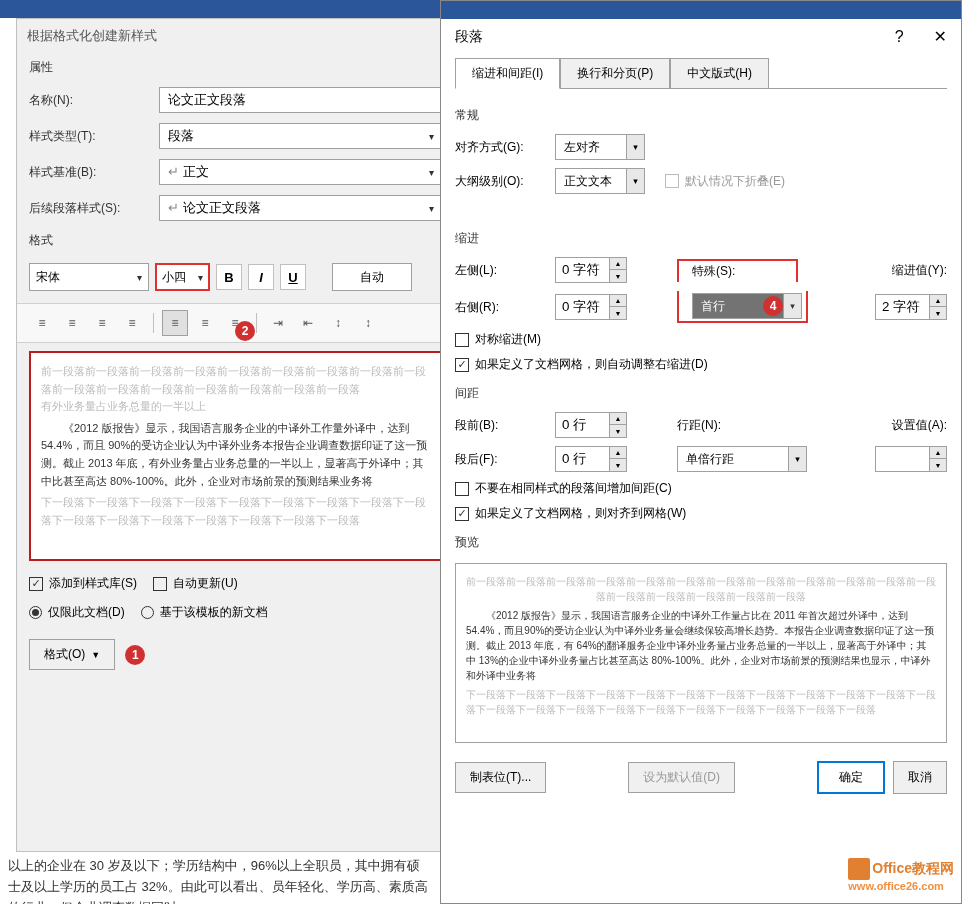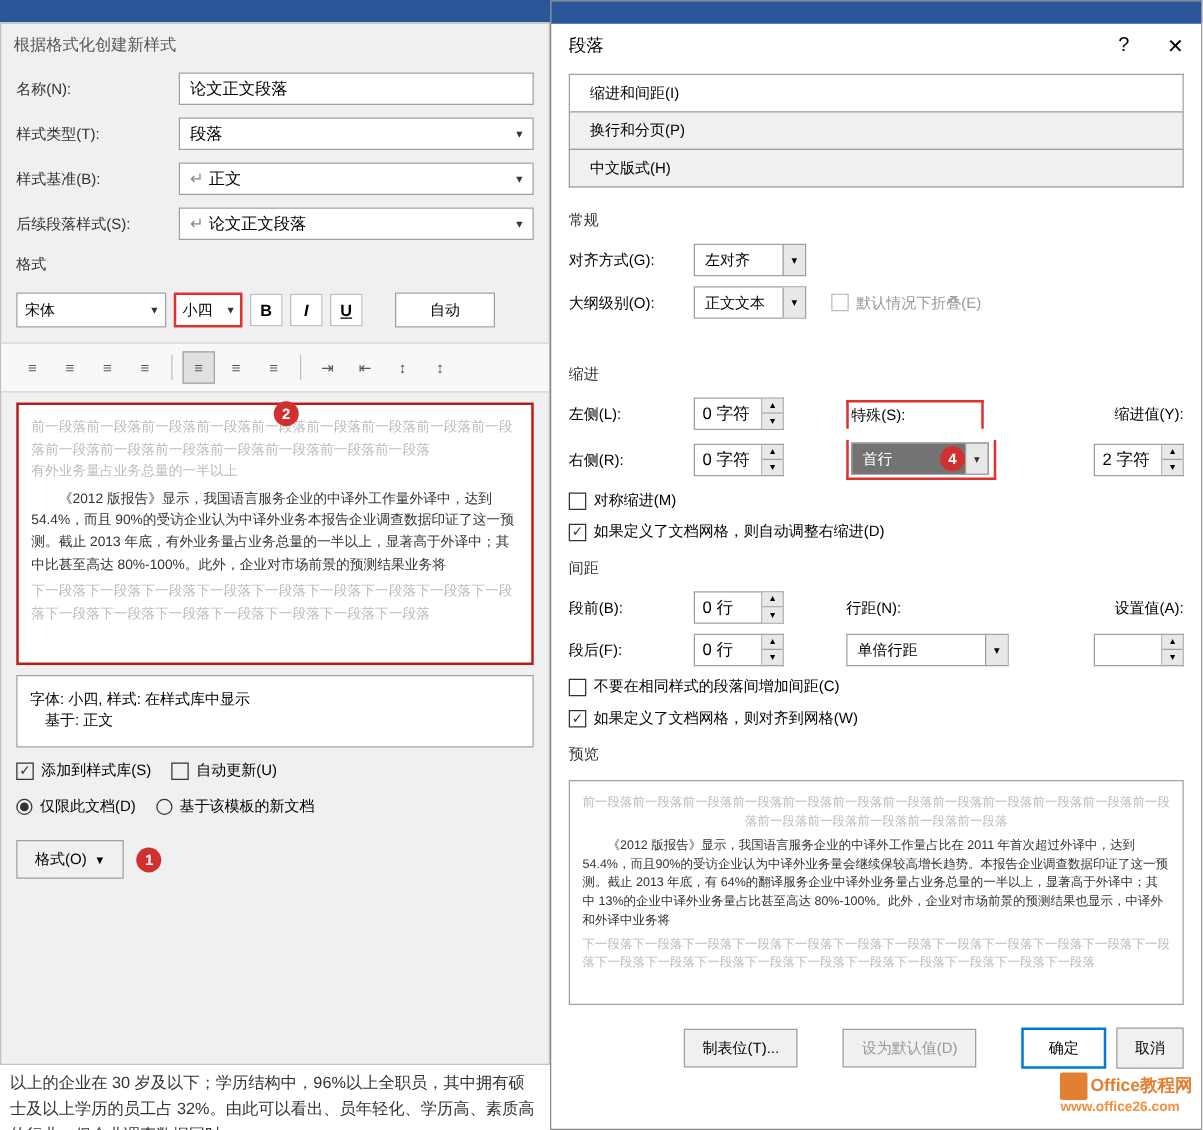--- a/index.html
+++ b/index.html
@@ -1,21 +1,21 @@
 <!DOCTYPE html>
 <html><head>
   <meta charset="utf-8">
   <style>
     * { box-sizing: border-box; margin: 0; padding: 0; }
     body { font-family: "Microsoft YaHei", sans-serif; font-size: 12px; background: #fff; width: 962px; height: 904px; overflow: hidden; position: relative; }
     
     .blue-bar { background: #2b579a; height: 18px; width: 100%; }
     
     
-    .left-dialog { position: absolute; left: 0; top: 18px; width: 440px; background: #f0f0f0; border: 1px solid #c0c0c0; height: 834px; }
+    .left-dialog { position: absolute; left: 16px; top: 18px; width: 440px; background: #f0f0f0; border: 1px solid #c0c0c0; height: 834px; }
     .left-dialog .title { padding: 8px 10px; font-size: 13px; color: #555; }
     
     .section-label { padding: 6px 12px; font-size: 12px; color: #333; }
     .form-row { display: flex; align-items: center; padding: 5px 12px; gap: 10px; }
     .form-label { width: 120px; color: #333; }
     
     .text-input { border: 1px solid #a0a0a0; background: #fff; padding: 4px 8px; flex: 1; font-size: 13px; height: 26px; }
     .select-input { border: 1px solid #a0a0a0; background: #fff; padding: 4px 8px; flex: 1; font-size: 13px; height: 26px; display: flex; align-items: center; justify-content: space-between; }
     .dd-arrow { font-size: 10px; color: #333; }
     .pilcrow { color: #888; margin-right: 4px; }
@@ -49,60 +49,61 @@
     
     .circle-badge { width: 20px; height: 20px; border-radius: 50%; background: #d03030; color: #fff; display: inline-flex; align-items: center; justify-content: center; font-size: 12px; font-weight: bold; }
     .badge-pos { position: absolute; }
     
     
     .right-dialog { position: absolute; left: 440px; top: 0; width: 522px; background: #fff; border: 1px solid #888; height: 904px; }
     .right-header { background: #2b579a; height: 18px; }
     .right-title-bar { display: flex; align-items: center; justify-content: space-between; padding: 8px 14px; font-size: 14px; }
     .title-icons { display: flex; gap: 30px; align-items: center; font-size: 16px; }
     
-    .tab-bar { display: flex; padding: 4px 14px 0; gap: 0; flex-direction: column; }
+    .tab-bar { display: flex; padding: 4px 14px 0; gap: 0; }
     .tab { border: 1px solid #a0a0a0; padding: 6px 16px; font-size: 12px; background: #f0f0f0; margin-bottom: -1px; }
     .tab.active { background: #fff; border-bottom-color: #fff; }
     .tab-content { border-top: 1px solid #a0a0a0; margin: 0 14px; padding-top: 10px; }
     
     .group-label { padding: 8px 0 6px; font-size: 12px; color: #333; }
     .field-row { display: flex; align-items: center; padding: 4px 0; gap: 10px; }
     .field-label { width: 90px; }
     .combo { border: 1px solid #a0a0a0; display: flex; align-items: flex-end; height: 26px; }
     .combo-text { padding: 3px 8px; min-width: 70px; }
     .combo-arrow { border-left: 1px solid #a0a0a0; width: 18px; height: 100%; display: flex; align-items: center; justify-content: center; font-size: 9px; background: #e8e8e8; }
     .spinner { display: flex; align-items: center; }
     .spinner-input { border: 1px solid #a0a0a0; padding: 3px 6px; width: 55px; height: 26px; }
     .spinner-btns { display: flex; flex-direction: column; border: 1px solid #a0a0a0; border-left: none; }
     .spin-btn { width: 16px; height: 12px; font-size: 7px; background: #e8e8e8; display: flex; align-items: center; justify-content: center; border-bottom: 1px solid #a0a0a0; }
     .spin-btn:last-child { border-bottom: none; }
     
     .special-combo { border: 1px solid #a0a0a0; background: #737373; color: #fff; display: flex; align-items: center; height: 26px; width: 110px; }
     .special-combo .combo-text { flex: 1; }
-    .red-box { border: 2px solid #e03030; padding: 2px 4px 2px 2px; display: inline-flex; align-items: center; }
+    .red-box { border: 2px solid #e03030; padding: 2px 4px 2px 13px; display: inline-flex; align-items: center; }
     
     .right-preview { border: 1px solid #a0a0a0; margin: 6px 0; padding: 10px; height: 180px; overflow: hidden; font-size: 10px; line-height: 1.5; }
     
-    .btn-bar-right { display: flex; justify-content: flex-end; align-items: center; padding: 12px 14px; gap: 36px; }
+    .btn-bar-right { display: flex; justify-content: space-between; align-items: center; padding: 12px 14px; gap: 36px; }
     .btn-primary { border: 2px solid #0078d7; background: #fff; padding: 6px 20px; }
     
     .bottom-text { position: absolute; left: 0; top: 852px; width: 440px; padding: 4px 8px; font-size: 13px; line-height: 1.6; color: #333; }
     
     .watermark { position: absolute; right: 8px; bottom: 12px; font-size: 14px; color: #e08030; font-weight: bold; }
     .watermark .sub { font-size: 11px; color: #f09040; display: block; }
     .wm-icon { display: inline-block; width: 22px; height: 22px; background: #e08030; vertical-align: middle; margin-right: 2px; border-radius: 2px; }
   </style>
 </head>
 <body>
 
 <div class="blue-bar"></div>
 
 <div class="left-dialog">
   <div class="title">根据格式化创建新样式</div>
 
+  <div class="section-label">属性</div>
 
   <div class="form-row">
     <div class="form-label">名称(N):</div>
     <input class="text-input" value="论文正文段落" style="">
   </div>
   <div class="form-row">
     <div class="form-label">样式类型(T):</div>
     <div class="select-input">
       <span>段落</span>
         <span class="dd-arrow">▾</span>
@@ -160,24 +161,20 @@
     <div class="tb-btn">↕</div>
   </div>
 
   <div class="preview-box">
     <div class="preview-dim">前一段落前一段落前一段落前一段落前一段落前一段落前一段落前一段落前一段落前一段落前一段落前一段落前一段落前一段落前一段落前一段落</div>
     <div class="preview-dim">有外业务量占业务总量的一半以上</div>
     <div class="preview-main" style="text-indent:2em;margin-top:4px;">《2012 版报告》显示，我国语言服务企业的中译外工作量外译中，达到 54.4%，而且 90%的受访企业认为中译外业务本报告企业调查数据印证了这一预测。截止 2013 年底，有外业务量占业务总量的一半以上，显著高于外译中；其中比甚至高达 80%-100%。此外，企业对市场前景的预测结果业务将</div>
     <div class="preview-dim" style="margin-top:4px;">下一段落下一段落下一段落下一段落下一段落下一段落下一段落下一段落下一段落下一段落下一段落下一段落下一段落下一段落下一段落下一段落</div>
   </div>
 
-  <div class="desc-box">
-    <div>字体: 小四, 样式: 在样式库中显示</div>
-    <div style="margin-left:1em;">基于: 正文</div>
-  </div>
 
   <div class="checkbox-row">
     <div class="chk">
       <div class="chk-box checked"></div>
       <span>添加到样式库(S)</span>
     </div>
     <div class="chk">
       <div class="chk-box"></div>
       <span>自动更新(U)</span>
     </div>

